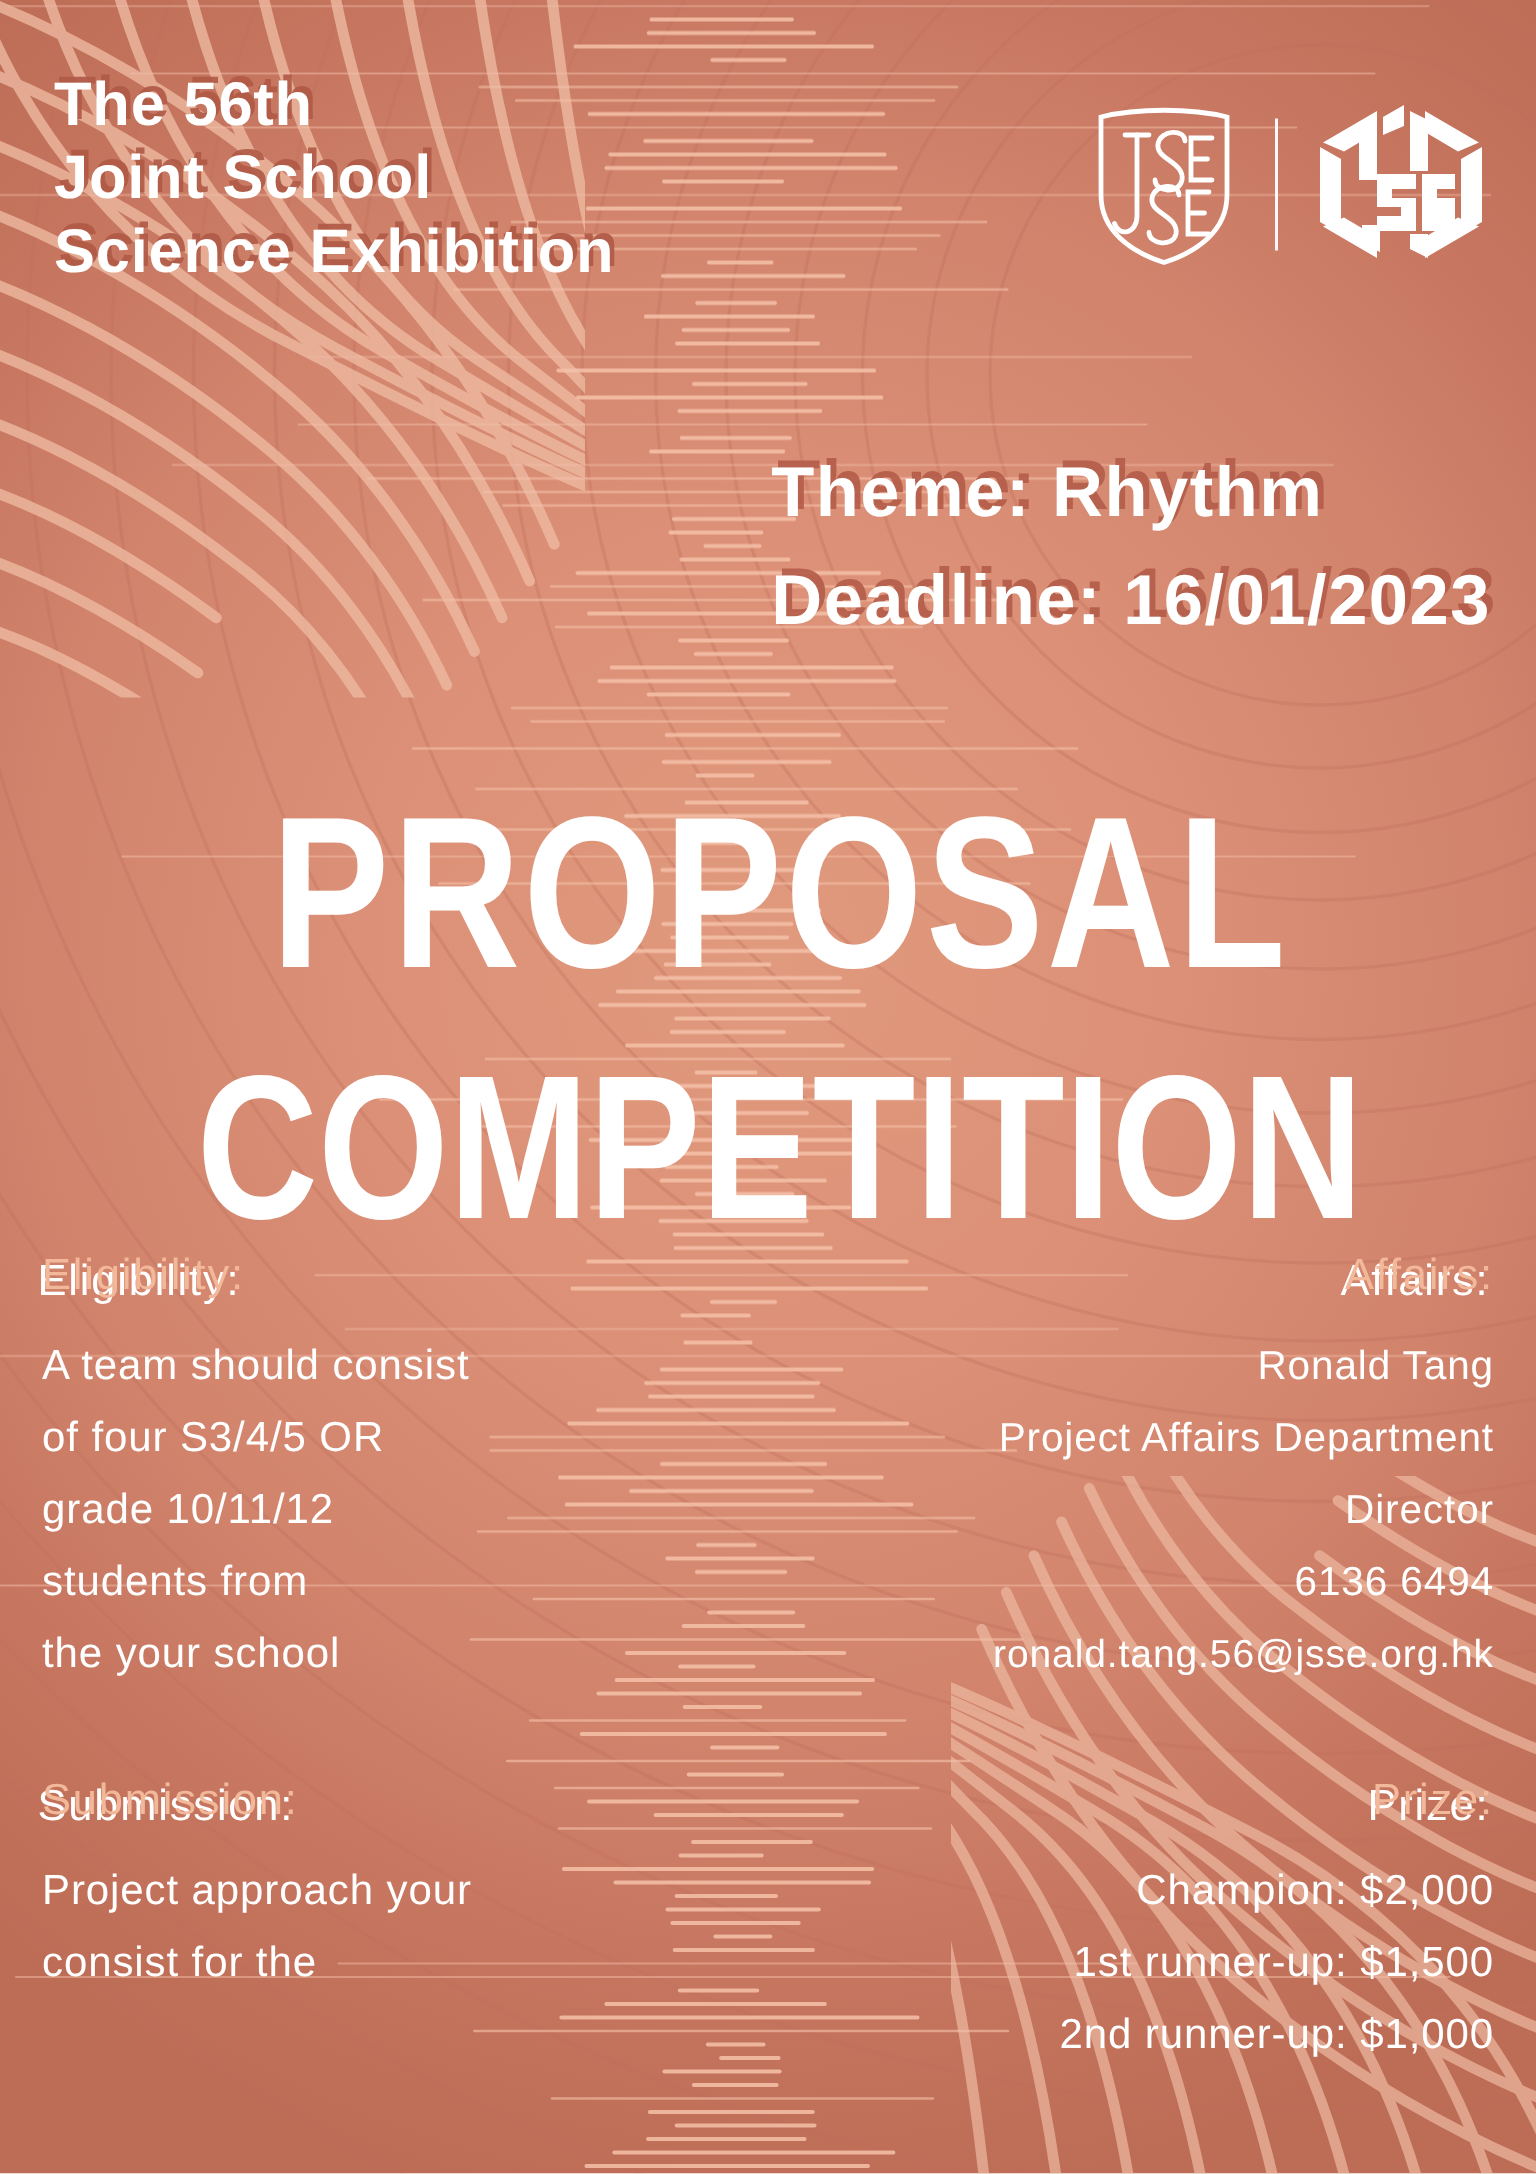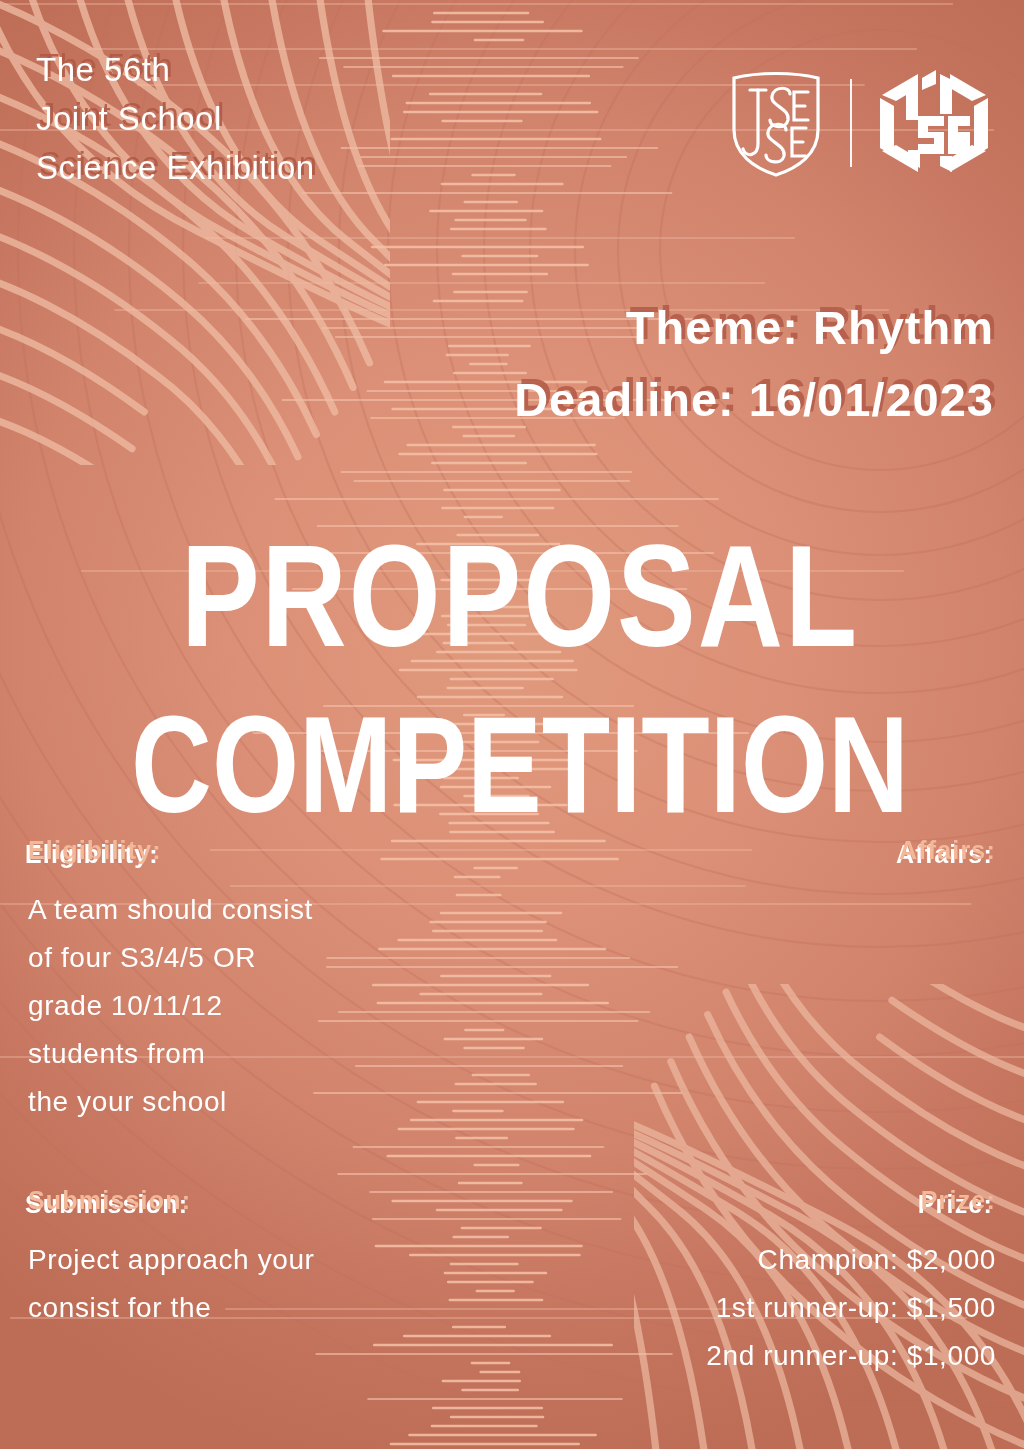--- a/index.html
+++ b/index.html
@@ -29,23 +29,23 @@
     top:0;left:0;right:0;
     height:230px;
     z-index:6;
   }
 
   #org-title{
     position:absolute;
     left:36px;
     top:45px;
     color:#ffffff;
-    font-size:33px;
+    font-size:41px;
     line-height:49px;
-    font-weight:400;
+    font-weight:700;
     letter-spacing:.5px;
     text-transform:none;
     font-stretch:condensed;
     text-shadow: 3px -4px 0 rgba(176,90,71,.92);
     white-space:pre-line;
   }
 
   #logos{
     position:absolute;
     right:34px;
@@ -61,21 +61,20 @@
     margin:0 26px;
     opacity:.95;
   }
 
   
   #theme-block{
     position:absolute;
     right:30px;
     top:292px;
     z-index:6;
-    text-align:right;
     color:#ffffff;
   }
   #theme-block .tline{
     font-size:47px;
     line-height:72px;
     font-weight:700;
     letter-spacing:1px;
     white-space:nowrap;
     text-shadow: 4px -5px 0 rgba(178,92,73,.9);
   }
@@ -101,23 +100,23 @@
   #main-title .mline.l2{letter-spacing:0px;font-size:112px;}
 
   
   .info-col{position:absolute;z-index:6;}
   #col-elig{left:28px;top:828px;width:400px;text-align:left;}
   #col-contact{right:28px;top:828px;width:520px;text-align:right;}
   #col-sub{left:28px;top:1178px;width:400px;text-align:left;}
   #col-prize{right:28px;top:1178px;width:430px;text-align:right;}
 
   .sec-head{
-    font-size:25px;
+    font-size:29px;
     line-height:44px;
-    font-weight:700;
+    font-weight:400;
     letter-spacing:1.2px;
     color:#f2b89a;
     margin-bottom:14px;
     white-space:nowrap;
   }
   #col-elig .sec-head, #col-sub .sec-head{
     text-shadow:-3px 4px 0 #ffffff;
   }
   #col-contact .sec-head, #col-prize .sec-head{
     text-shadow:-3px 4px 0 #ffffff;
@@ -458,20 +457,27 @@
         <div class="sec-line">A team should consist</div>
         <div class="sec-line">of four S3/4/5 OR</div>
         <div class="sec-line">grade 10/11/12</div>
         <div class="sec-line">students from</div>
         <div class="sec-line">the your school</div>
       </div>
   </div>
 
   <div class="info-col" id="col-contact">
     <div class="sec-head">Affairs:</div>
+    <div class="sec-body">
+        <div class="sec-line">Ronald Tang</div>
+        <div class="sec-line">Project Affairs Department</div>
+        <div class="sec-line">Director</div>
+        <div class="sec-line">6136 6494</div>
+        <div class="sec-line email">ronald.tang.56@jsse.org.hk</div>
+      </div>
   </div>
 
   <div class="info-col" id="col-sub">
     <div class="sec-head">Submission:</div>
     <div class="sec-body">
         <div class="sec-line">Project approach your</div>
         <div class="sec-line">consist for the</div>
       </div>
   </div>
 

